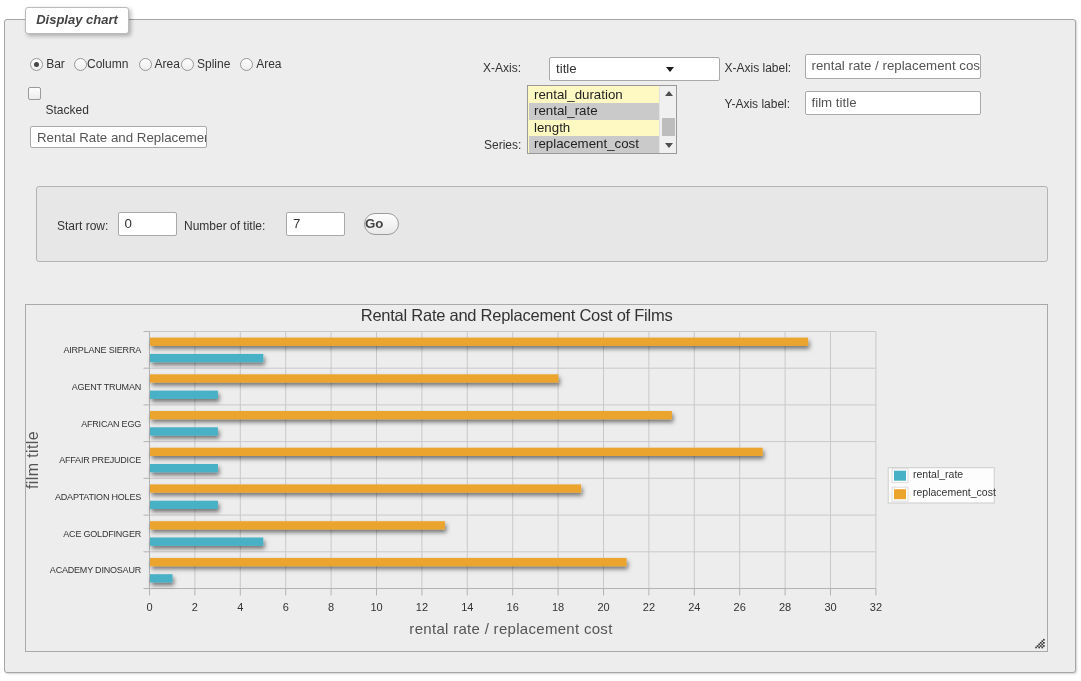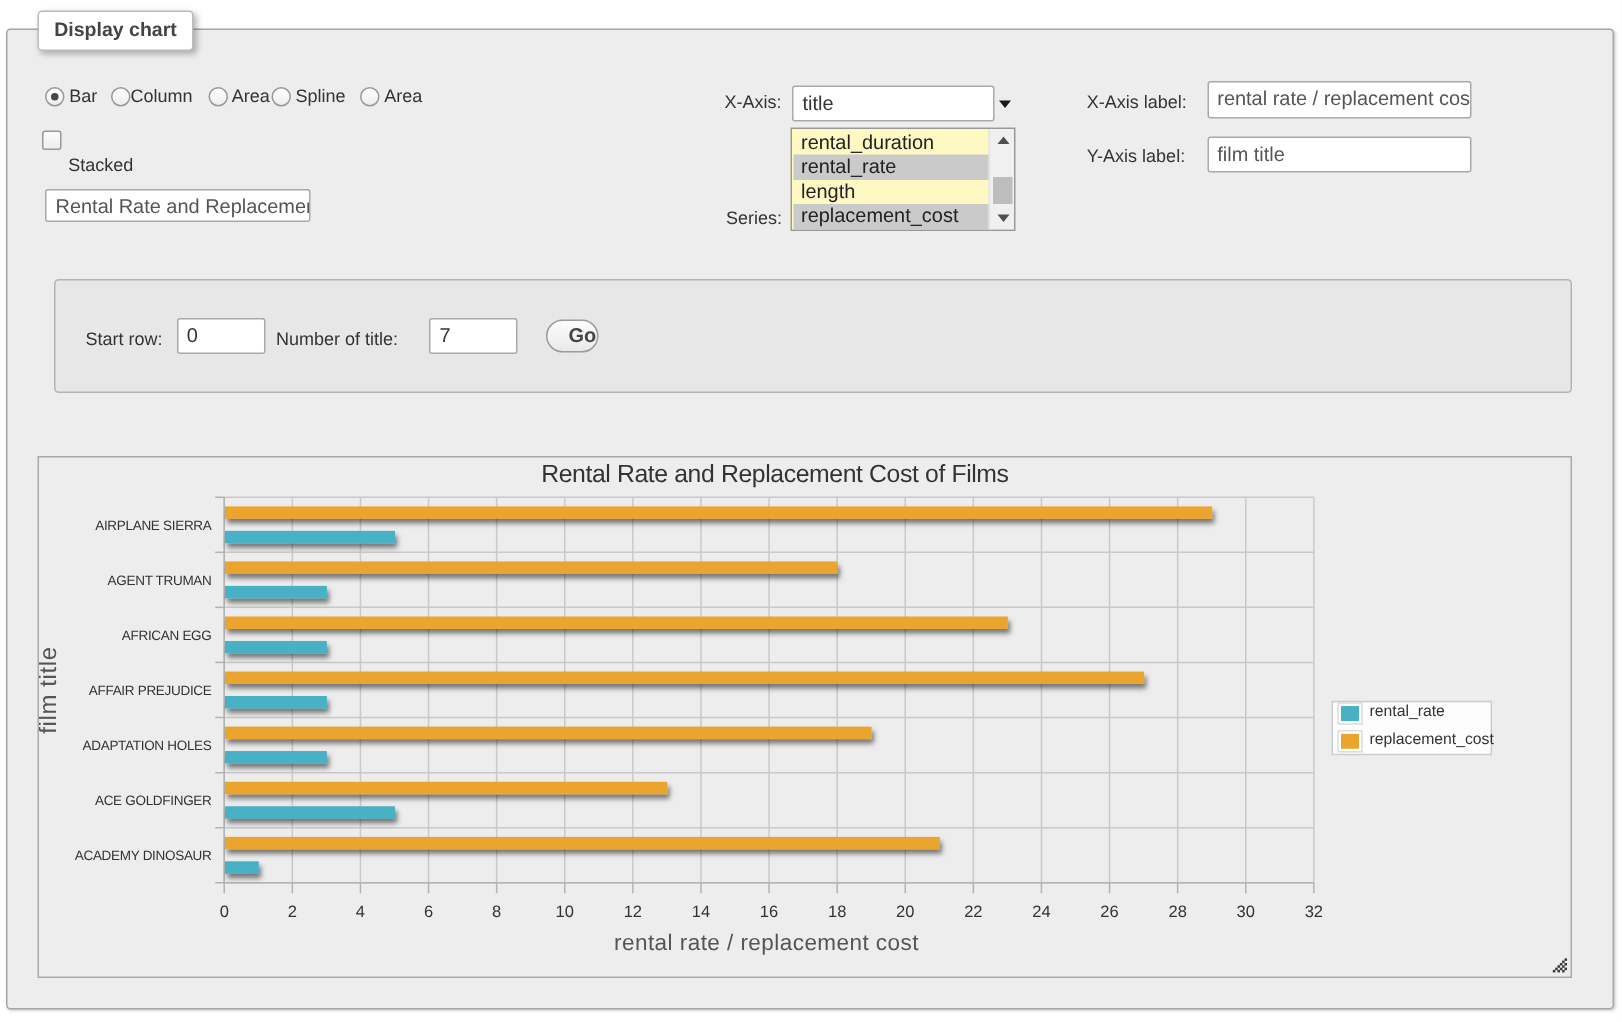--- a/index.html
+++ b/index.html
@@ -1,26 +1,26 @@
 <!DOCTYPE html>
 <html><head><meta charset="utf-8"><style>
 * { margin:0; padding:0; box-sizing:border-box; }
 html,body { width:1081px; height:681px; background:#fff; font-family:"Liberation Sans",sans-serif; overflow:hidden; }
 #page { position:relative; width:1081px; height:681px; }
 #fs { left:4px; top:19px; width:1072px; height:654px; background:#ededed; border:1px solid #a6a6a6; border-radius:3px; box-shadow:1px 1px 2px rgba(0,0,0,0.18); position:absolute; }
-#dctitle { left:25px; top:7px; width:104px; height:27px; background:#fff; border:1px solid #bbb; border-radius:3px; box-shadow:2px 2px 4px rgba(0,0,0,0.28); position:absolute; text-align:center; line-height:23px; font-weight:bold; font-size:13px; color:#444; }
+#dctitle { left:25px; top:7px; width:104px; height:27px; background:#fff; border:1px solid #bbb; border-radius:3px; box-shadow:2px 2px 4px rgba(0,0,0,0.28); position:absolute; text-align:center; line-height:23px; font-weight:bold; font-size:13px; color:#444;font-style:italic; }
 .lbl { position:absolute; font-size:12px; color:#333; line-height:14px; white-space:nowrap; }
 .radio { position:absolute; width:13px; height:13px; border-radius:50%; border:1px solid #989898; background:linear-gradient(#fefefe,#ededed); }
 .rdot { position:absolute; left:3px; top:3px; width:5px; height:5px; border-radius:50%; background:#474747; }
 .checkbox { position:absolute; width:13px; height:13px; border:1px solid #9a9a9a; border-radius:2px; background:linear-gradient(#fdfdfd,#ededed); }
 .tinput { position:absolute; background:#fff; border:1px solid #a9a9a9; border-radius:2px; font-size:13.3px; color:#555; line-height:22px; padding-left:6px; white-space:nowrap; overflow:hidden; }
 #seriesbox { position:absolute; left:527px; top:85px; width:150px; height:69px; background:#fef9c3; border:1px solid #999; overflow:hidden; }
 .opt { position:absolute; left:1px; width:131px; height:16.4px; font-size:13.3px; color:#222; padding-left:5px; line-height:16px; white-space:nowrap; }
 #panel { position:absolute; left:36px; top:185.5px; width:1011.5px; height:76px; background:#e7e7e7; border:1px solid #b3b3b3; border-radius:3px; }
-#gobtn { position:absolute; left:364px; top:213px; width:34.5px; height:22px; border:1px solid #9b9b9b; border-radius:11px; background:linear-gradient(#fdfdfd,#e9e9e9); text-align:right; font-weight:bold; font-size:13.3px; color:#444; line-height:20px; }
+#gobtn { position:absolute; left:364px; top:213px; width:34.5px; height:22px; border:1px solid #9b9b9b; border-radius:11px; background:linear-gradient(#fdfdfd,#e9e9e9); text-align:left; font-weight:bold; font-size:13.3px; color:#444; line-height:20px; }
 #chartbox { position:absolute; left:25px; top:303.5px; width:1023px; height:348px; background:#ededed; border:1px solid #a9a9a9; }
 .selarrow { position:absolute; width:0; height:0; border-left:4.5px solid transparent; border-right:4.5px solid transparent; border-top:5px solid #1a1a1a; }
 </style></head>
 <body>
 <div id="page">
   <div id="fs"></div>
   <div id="dctitle">Display chart</div>
 
   <span class="radio" style="left:30.0px;top:57.5px">
       <span class="rdot"></span>
@@ -34,21 +34,21 @@
 <span class="lbl" style="left:154.5px;top:57px">Area</span>
 <span class="lbl" style="left:197px;top:57px">Spline</span>
 <span class="lbl" style="left:256.2px;top:57px">Area</span>
 
   <span class="checkbox" style="left:27.5px;top:87px"></span>
   <span class="lbl" style="left:45.5px;top:103px">Stacked</span>
 
   <div class="tinput" style="left:30px;top:125.5px;width:176.5px;height:22px;font-size:13.3px;color:#555">Rental Rate and Replacement Cost</div>
 
   <span class="lbl" style="left:483px;top:61px">X-Axis:</span>
-  <div class="tinput" style="left:528px;top:57px;width:135px;height:23.5px;color:#333;line-height:22px">title</div>
+  <div class="tinput" style="left:549px;top:57px;width:171px;height:23.5px;color:#333;line-height:22px">title</div>
   <span class="selarrow" style="left:666px;top:66.5px"></span>
 
   <span class="lbl" style="left:484px;top:138px">Series:</span>
   <div id="seriesbox">
     <div class="opt" style="top:1px">rental_duration</div>
     <div class="opt" style="top:17.4px;background:#cacaca">rental_rate</div>
     <div class="opt" style="top:33.8px">length</div>
     <div class="opt" style="top:50.2px;background:#cacaca">replacement_cost</div>
     <div style="position:absolute;right:0;top:0;width:17px;height:67px;background:#f0f0f0;border-left:1px solid #e2e2e2">
       <div style="position:absolute;left:4.5px;top:5px;width:0;height:0;border-left:4px solid transparent;border-right:4px solid transparent;border-bottom:5px solid #4f4f4f"></div>

